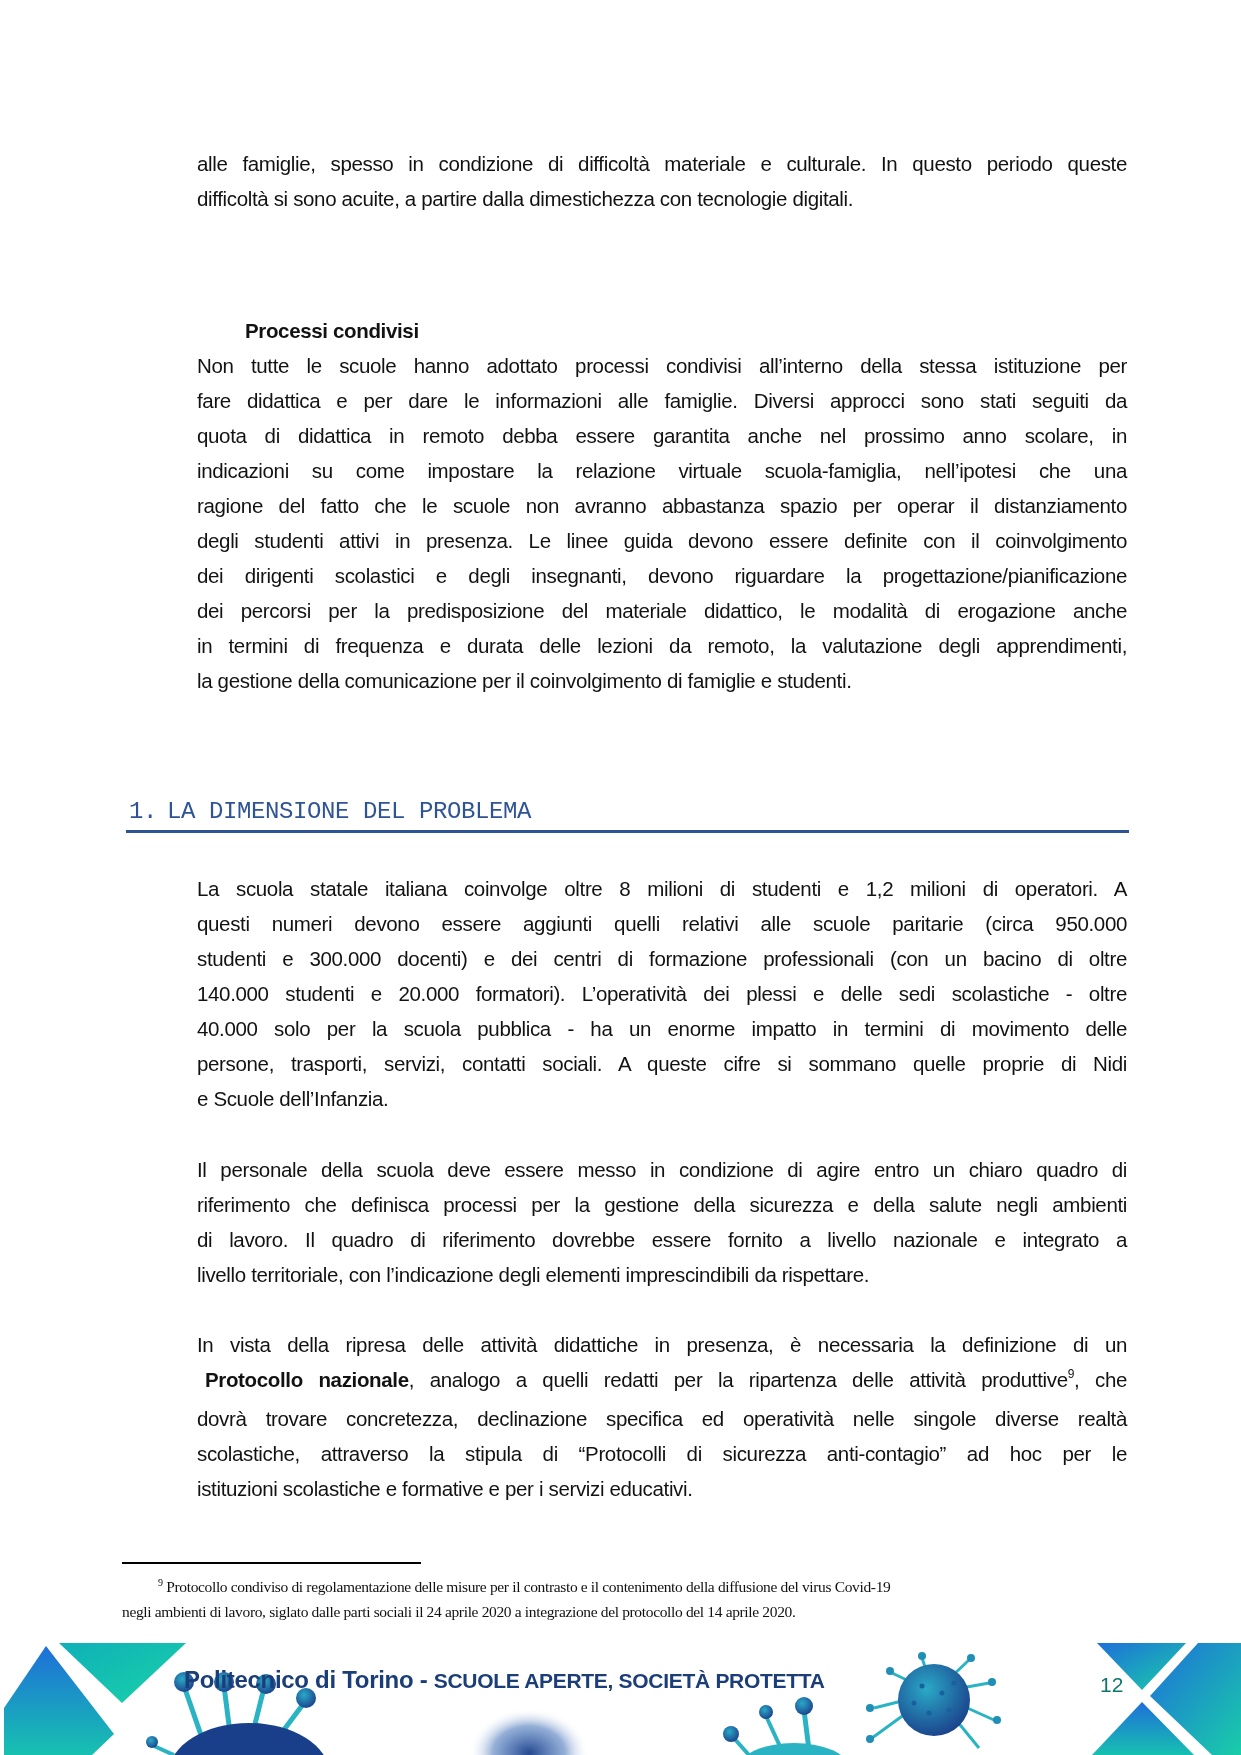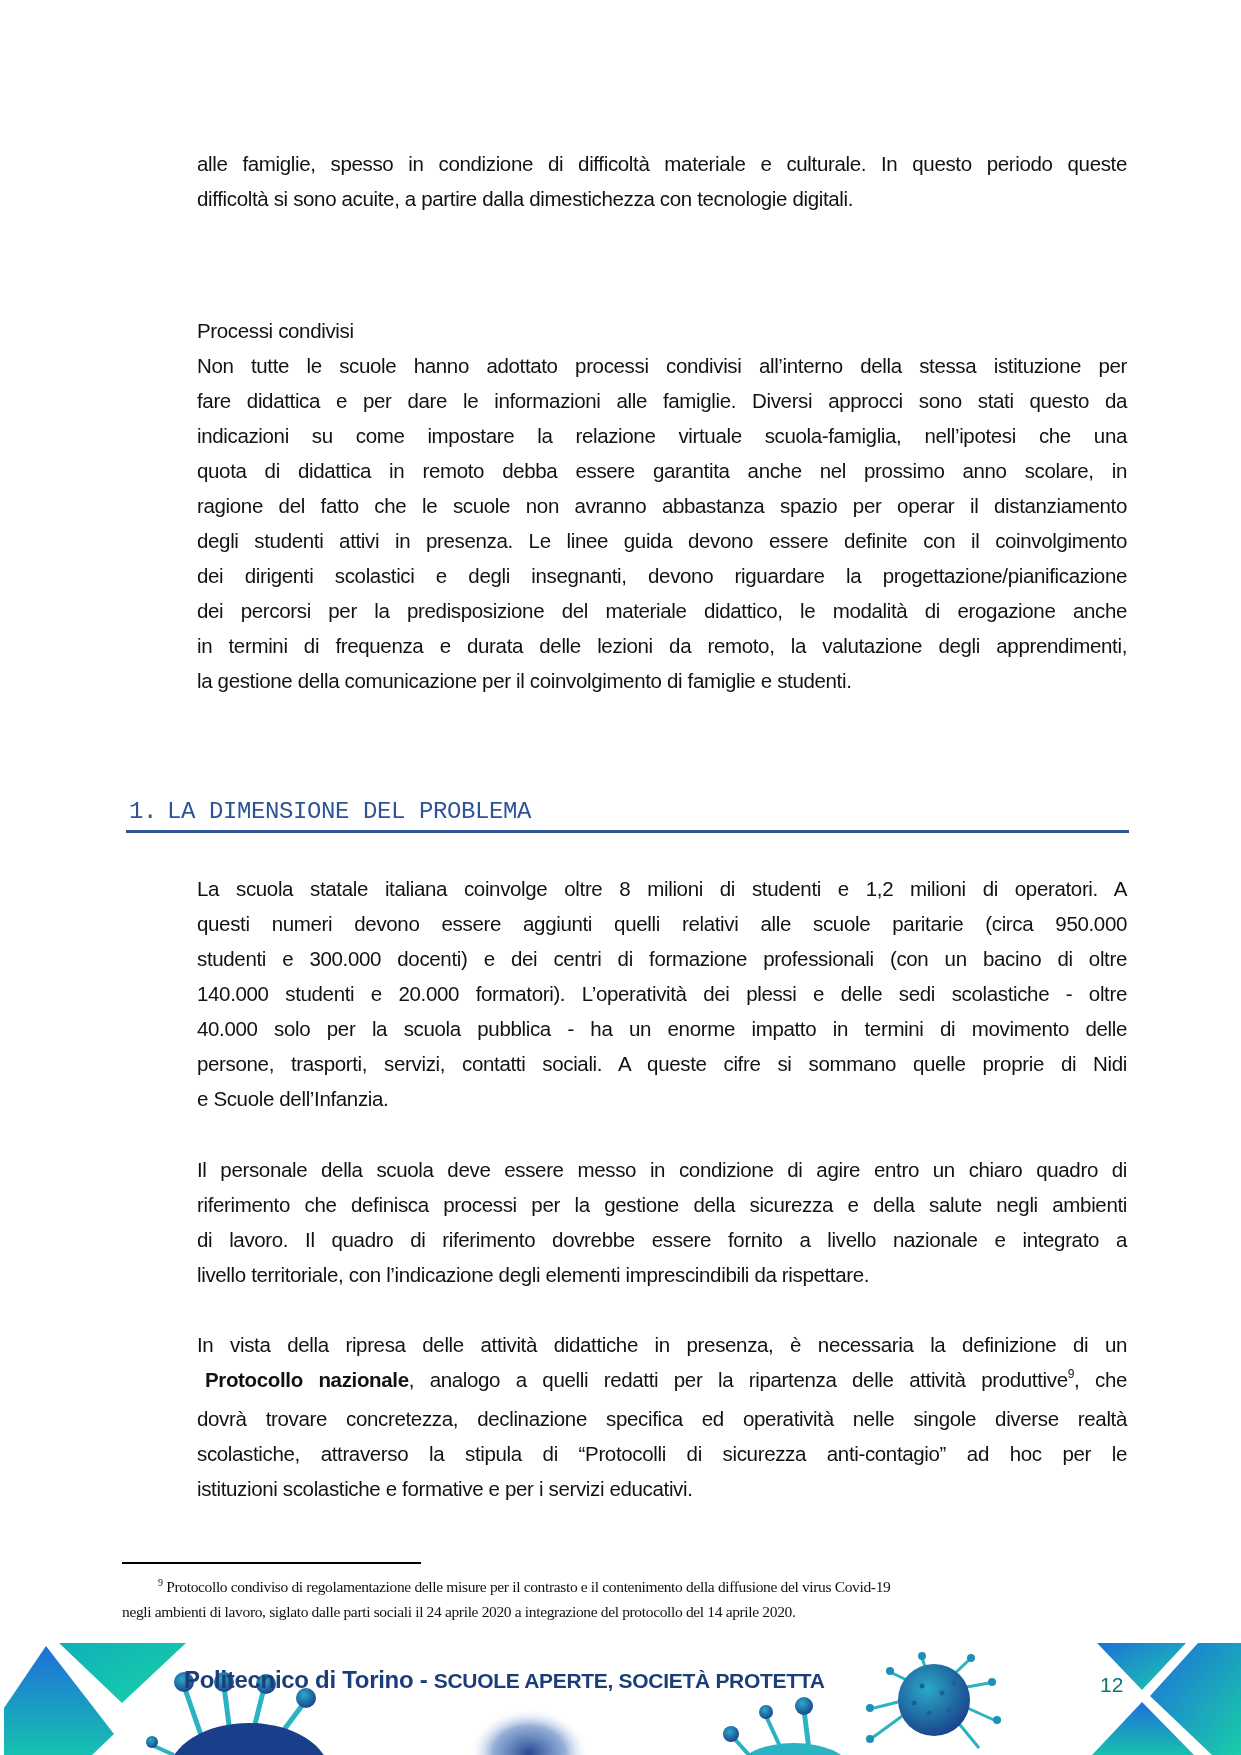--- a/index.html
+++ b/index.html
@@ -9,21 +9,21 @@
 
   .text-block { position: absolute; left: 193px; width: 930px;
                 font-family: "Liberation Sans", sans-serif; font-size: 20.5px;
                 line-height: 35px; color: #121212; letter-spacing: -0.35px; }
   .text-block .line { display: block; text-align: justify; text-align-last: justify; white-space: nowrap; }
   .text-block .line.last { text-align-last: left; }
   .bold { font-weight: bold; margin-left: 8px; }
   sup { font-size: 12px; vertical-align: 0; position: relative; top: -9px; }
 
   #para-intro { top: 146px; }
-  #subhead { top: 313px; font-weight: normal; }
+  #subhead { top: 313px; font-weight: bold; margin-left: 48px; }
   #para-processi { top: 348px; }
   #para-scuola { top: 871px; }
   #para-personale { top: 1152px; }
   #para-vista { top: 1327px; }
 
   .section-heading { position: absolute; left: 125px; top: 798px; width: 999px;
                      font-family: Liberation Mono, monospace; font-size: 24px;
                      color: #2f5496; letter-spacing: -0.4px; }
   .section-heading .num { display: inline-block; width: 38px; }
   .section-rule { position: absolute; left: 122px; top: 830px; width: 1003px; height: 3px; background: #2f5496; }
@@ -52,23 +52,23 @@
 
   <div class="text-block" id="para-intro">
     <span class="line">alle famiglie, spesso in condizione di difficoltà materiale e culturale. In questo periodo queste</span>
     <span class="line last">difficoltà si sono acuite, a partire dalla dimestichezza con tecnologie digitali.</span>
   </div>
 
   <div class="text-block" id="subhead">Processi condivisi</div>
 
   <div class="text-block" id="para-processi">
     <span class="line">Non tutte le scuole hanno adottato processi condivisi all’interno della stessa istituzione per</span>
-    <span class="line">fare didattica e per dare le informazioni alle famiglie. Diversi approcci sono stati questo da</span>
+    <span class="line">fare didattica e per dare le informazioni alle famiglie. Diversi approcci sono stati seguiti da</span>
+    <span class="line">quota di didattica in remoto debba essere garantita anche nel prossimo anno scolare, in</span>
     <span class="line">indicazioni su come impostare la relazione virtuale scuola-famiglia, nell’ipotesi che una</span>
-    <span class="line">quota di didattica in remoto debba essere garantita anche nel prossimo anno scolare, in</span>
     <span class="line">ragione del fatto che le scuole non avranno abbastanza spazio per operar il distanziamento</span>
     <span class="line">degli studenti attivi in presenza. Le linee guida devono essere definite con il coinvolgimento</span>
     <span class="line">dei dirigenti scolastici e degli insegnanti, devono riguardare la progettazione/pianificazione</span>
     <span class="line">dei percorsi per la predisposizione del materiale didattico, le modalità di erogazione anche</span>
     <span class="line">in termini di frequenza e durata delle lezioni da remoto, la valutazione degli apprendimenti,</span>
     <span class="line last">la gestione della comunicazione per il coinvolgimento di famiglie e studenti.</span>
   </div>
 
   <div class="section-heading">
     <span class="num">1.</span><span>LA DIMENSIONE DEL PROBLEMA</span>

